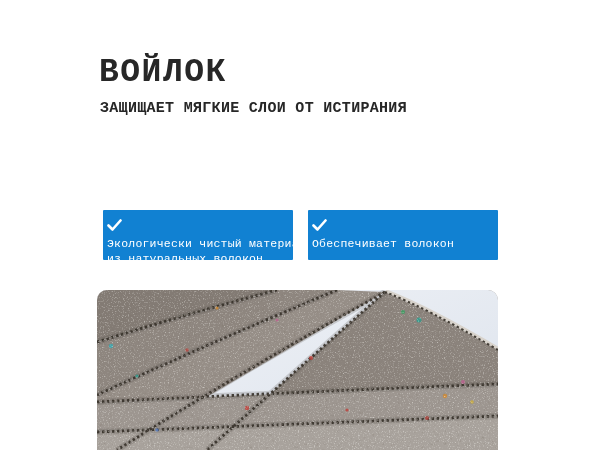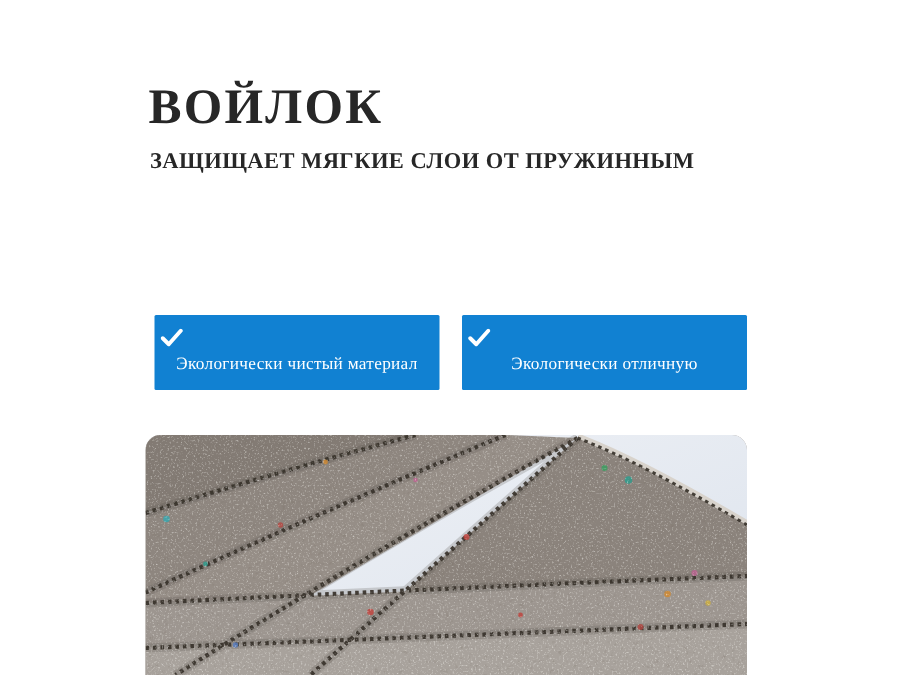--- a/index.html
+++ b/index.html
@@ -4,21 +4,21 @@
 <style>
   :root{
     --accent-blue:#1181d2;
     --text-dark:#272727;
     --card-text:#ffffff;
     --page-bg:#ffffff;
   }
   html,body{margin:0;padding:0;background:#888;}
   .stage{
     position:relative;width:600px;height:450px;background:var(--page-bg);
-    overflow:hidden;font-family:Liberation Serif, serif;text-align:center;
+    overflow:hidden;font-family:Liberation Mono, monospace;
   }
   .title{
     position:absolute;left:99px;top:56px;margin:0;
     font-size:33px;font-weight:700;letter-spacing:1.5px;
     color:var(--text-dark);line-height:1;white-space:nowrap;
   }
   .subtitle{
     position:absolute;left:100px;top:99px;
     font-size:15px;font-weight:700;letter-spacing:.3px;
     color:var(--text-dark);line-height:19px;white-space:nowrap;
@@ -42,35 +42,36 @@
   .photo svg{display:block;width:100%;height:100%;}
 </style>
 </head>
 <body>
 
 <div class="stage">
 
   <h1 class="title">ВОЙЛОК</h1>
 
   <div class="subtitle">
-    <div>ЗАЩИЩАЕТ МЯГКИЕ СЛОИ ОТ ПРУЖИННЫМ</div>
+    <div>ЗАЩИЩАЕТ МЯГКИЕ СЛОИ ОТ ИСТИРАНИЯ</div>
   </div>
 
   <div class="card one">
     <svg class="check" width="15" height="13" viewBox="0 0 15 13">
       <polyline points="1.5,6.5 5.5,10.5 13.5,1.5" fill="none" stroke="#ffffff" stroke-width="2.6" stroke-linecap="round" stroke-linejoin="round"></polyline>
     </svg>
     <div class="line">Экологически чистый материал</div>
+    <div class="line">из натуральных волокон</div>
   </div>
 
   <div class="card two">
     <svg class="check" width="15" height="13" viewBox="0 0 15 13">
       <polyline points="1.5,6.5 5.5,10.5 13.5,1.5" fill="none" stroke="#ffffff" stroke-width="2.6" stroke-linecap="round" stroke-linejoin="round"></polyline>
     </svg>
-    <div class="line">Экологически отличную</div>
+    <div class="line">Обеспечивает волокон</div>
   </div>
 
   <div class="photo">
     <svg viewBox="0 0 401 160" preserveAspectRatio="none">
       <defs>
         <linearGradient id="sky" x1="0" y1="0" x2="1" y2="1">
           <stop offset="0" stop-color="#f1f3f7"></stop>
           <stop offset="1" stop-color="#dbe2ec"></stop>
         </linearGradient>
         <filter id="lightNoise" x="0" y="0" width="100%" height="100%">

